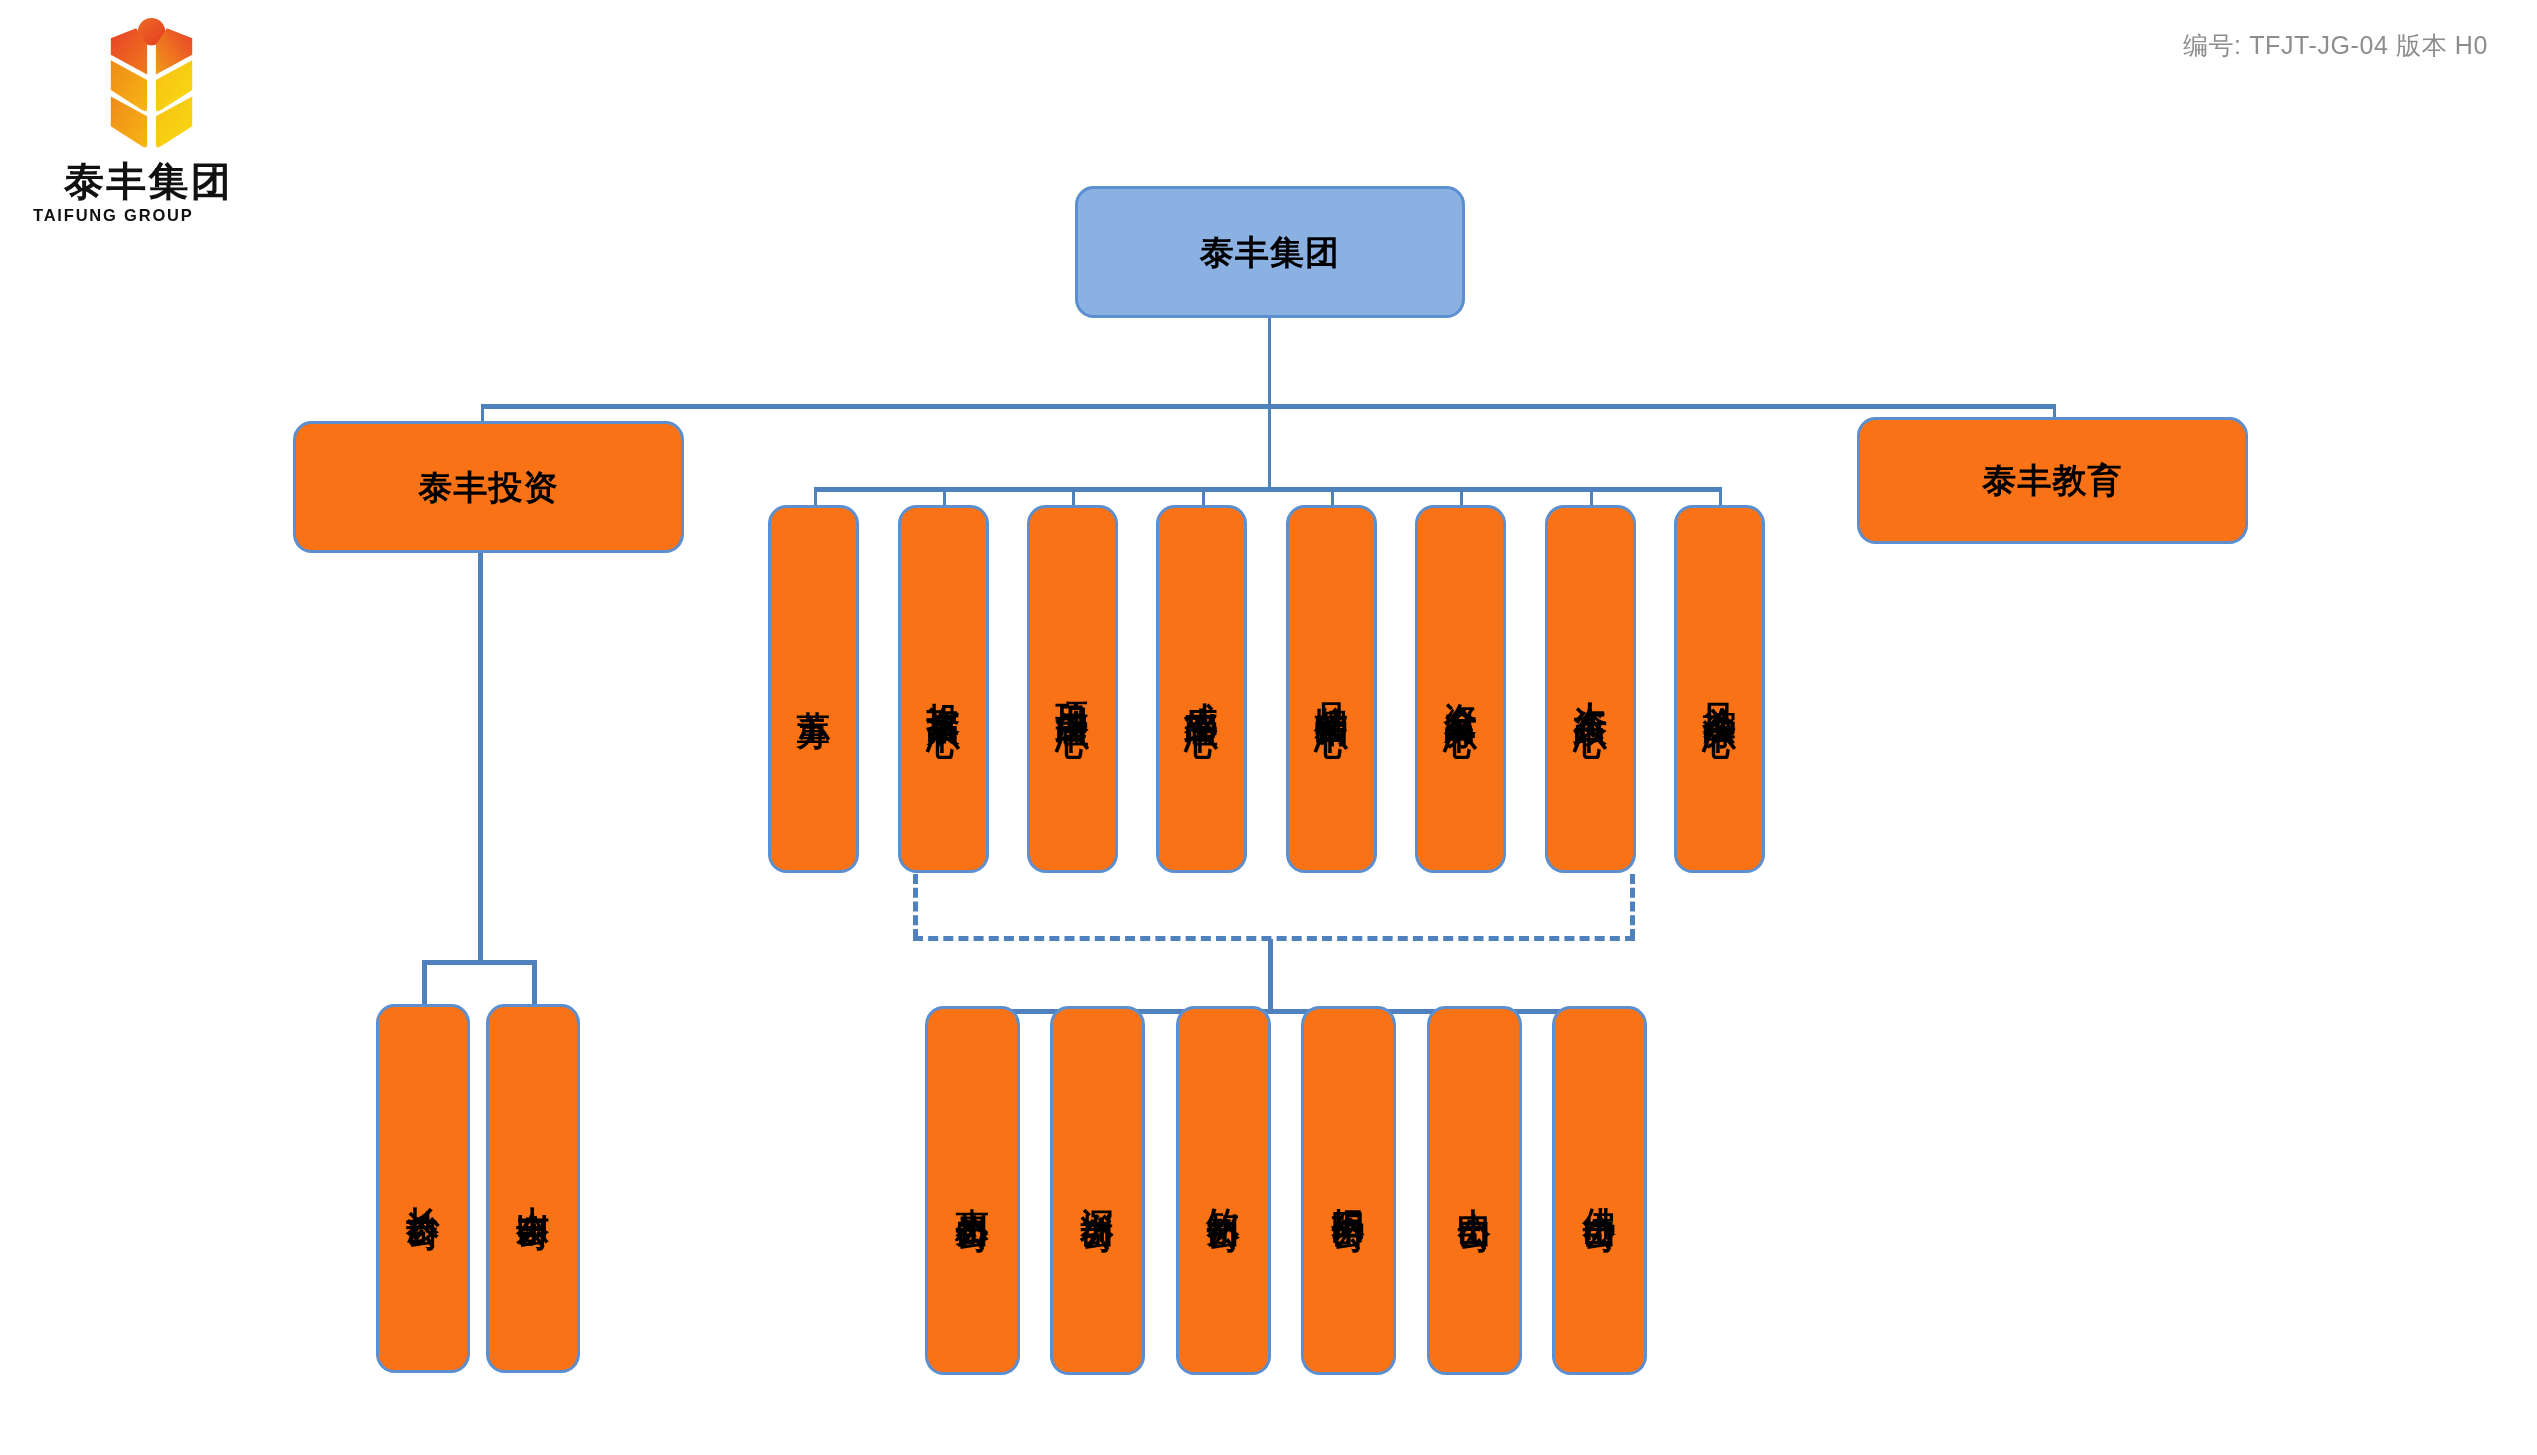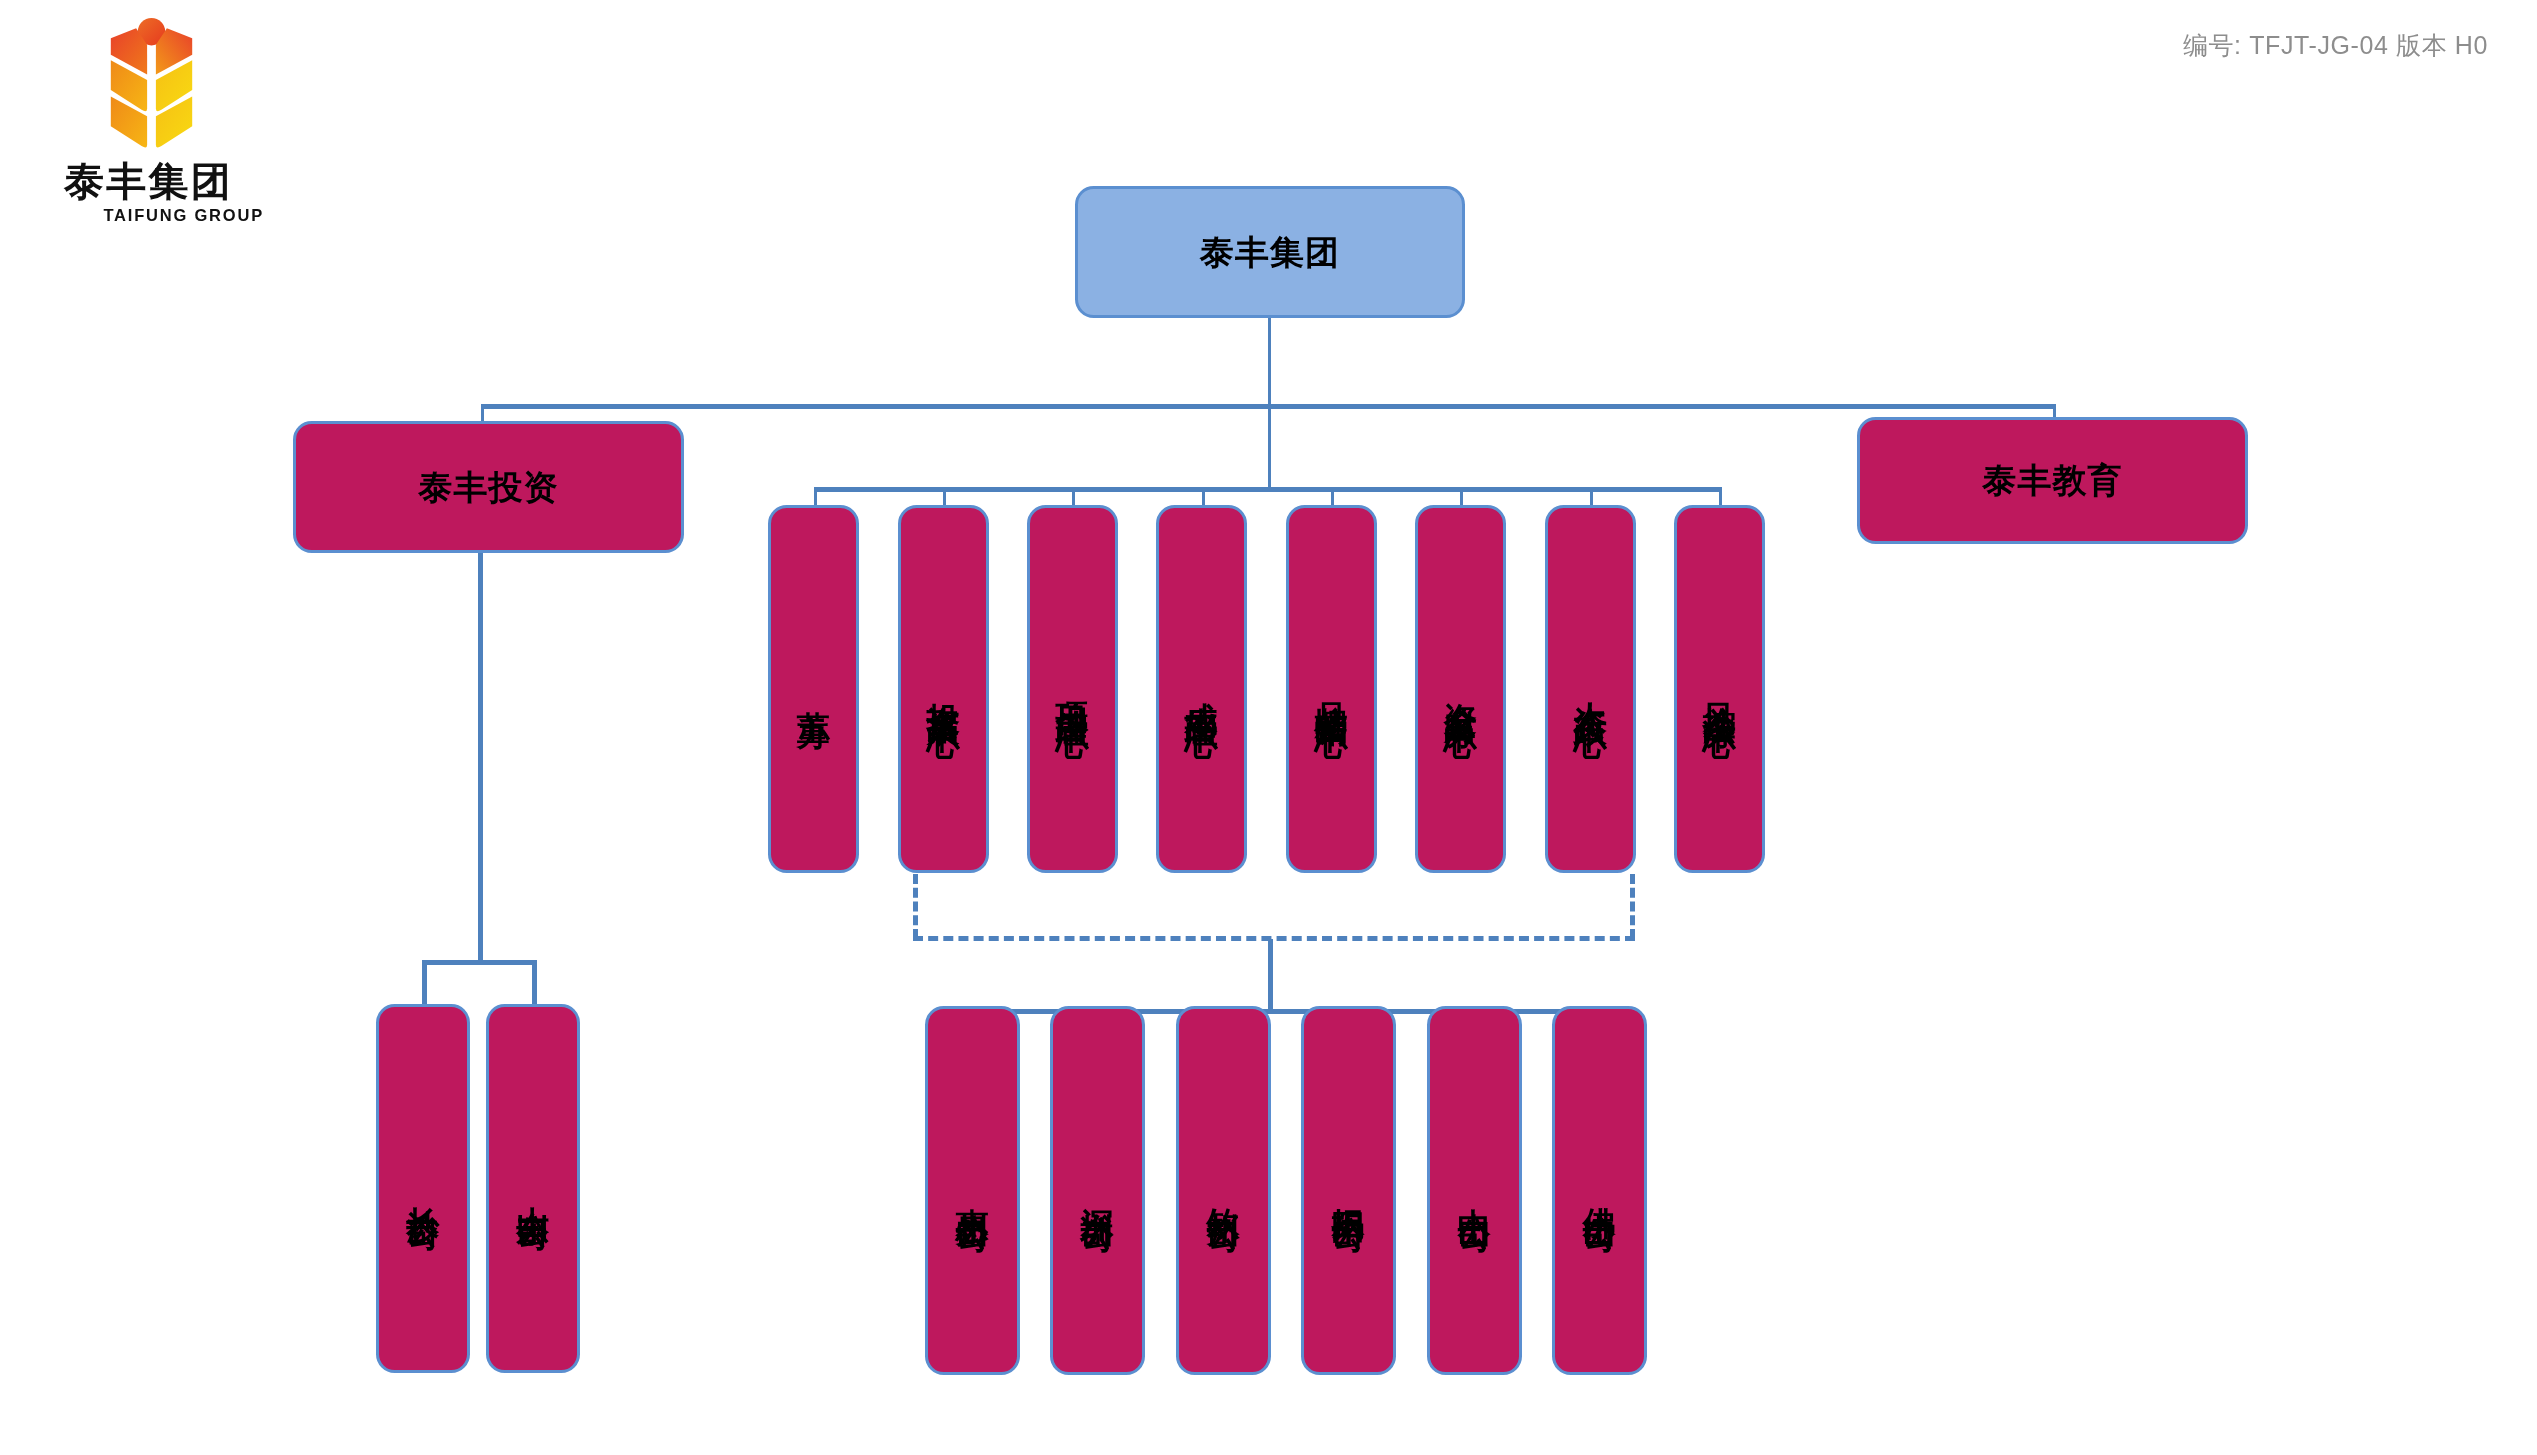--- a/index.html
+++ b/index.html
@@ -54,35 +54,35 @@
     font-weight: 700;
     color: #111111;
     letter-spacing: 2.2px;
     font-family: "DejaVu Sans", "Liberation Sans", sans-serif;
   }
   #logo-en {
     position: absolute;
     left: 0;
     top: 196px;
     width: 231px;
-    text-align: right;
+    text-align: left;
     font-size: 16.5px;
     font-weight: 700;
     color: #111111;
     letter-spacing: 1.8px;
     font-family: "Liberation Sans", sans-serif;
   }
 
   
   .node {
     position: absolute;
     box-sizing: border-box;
     border: 3.3px solid #5b8fd0;
     border-radius: 18.7px;
-    background: #be185d;
+    background: #f97316;
     display: flex;
     align-items: center;
     justify-content: center;
     z-index: 5;
   }
   .node.root {
     background: #8bb1e3;
     border-color: #5b8fd0;
   }
   .node .label {

